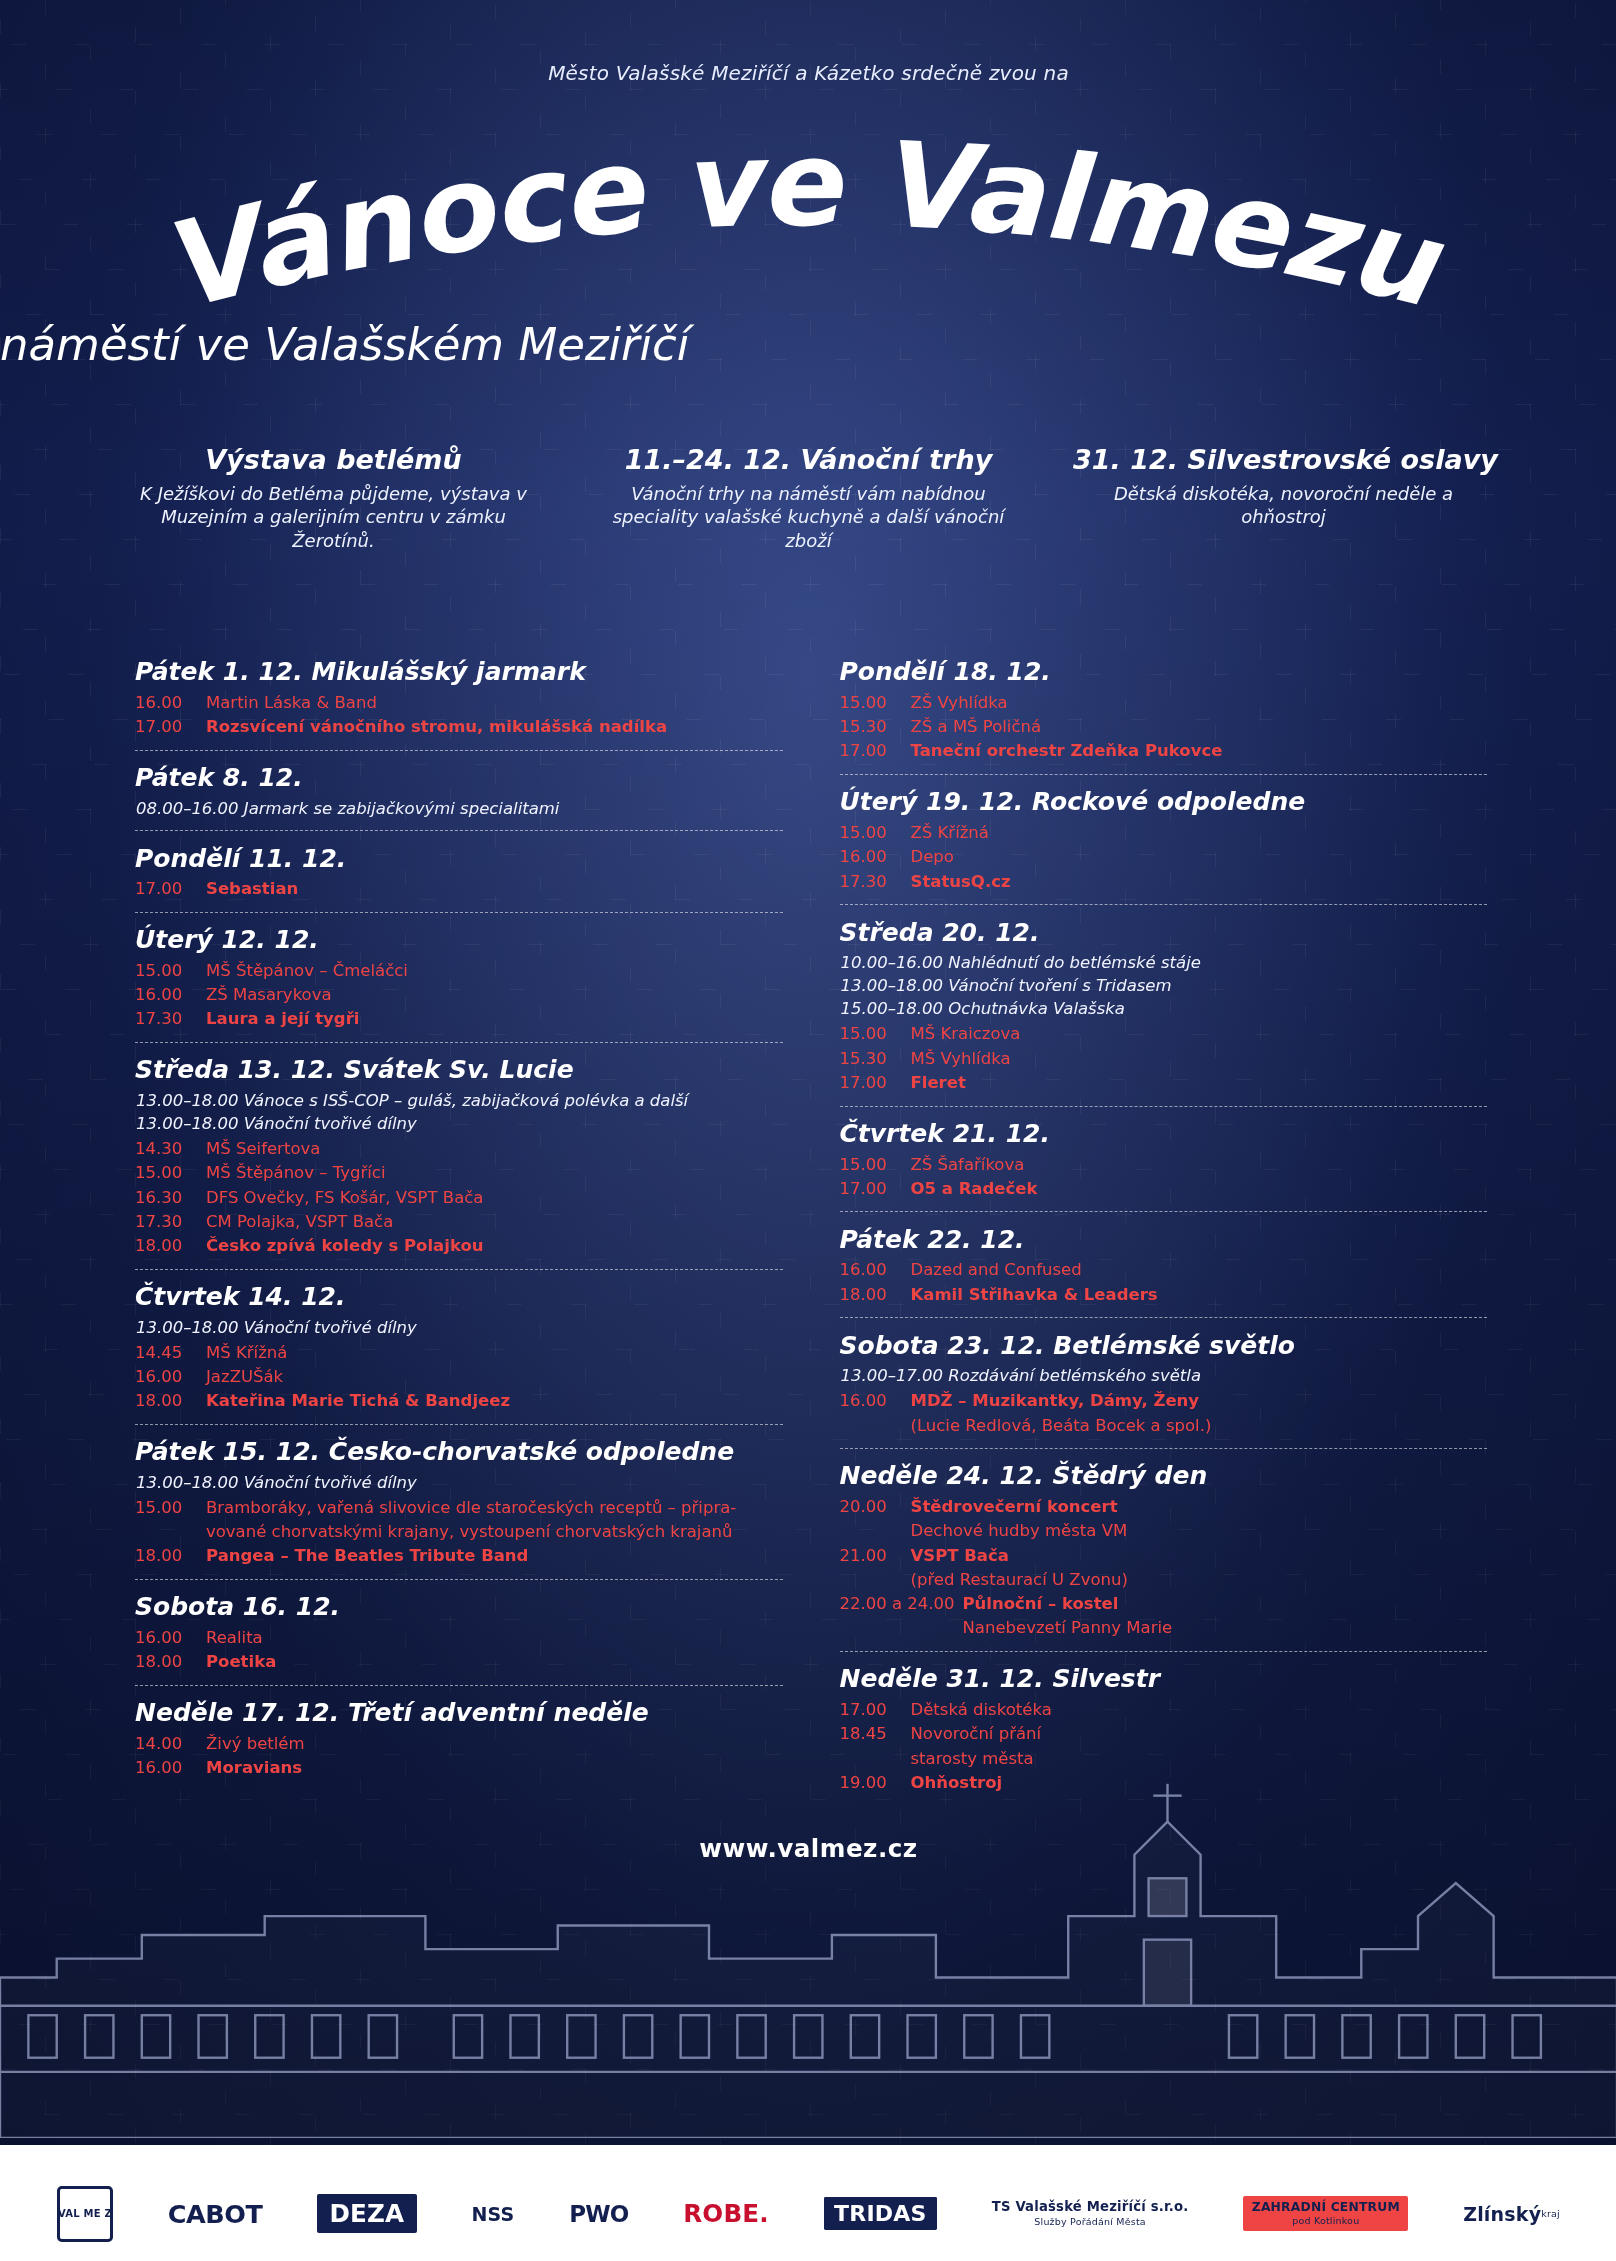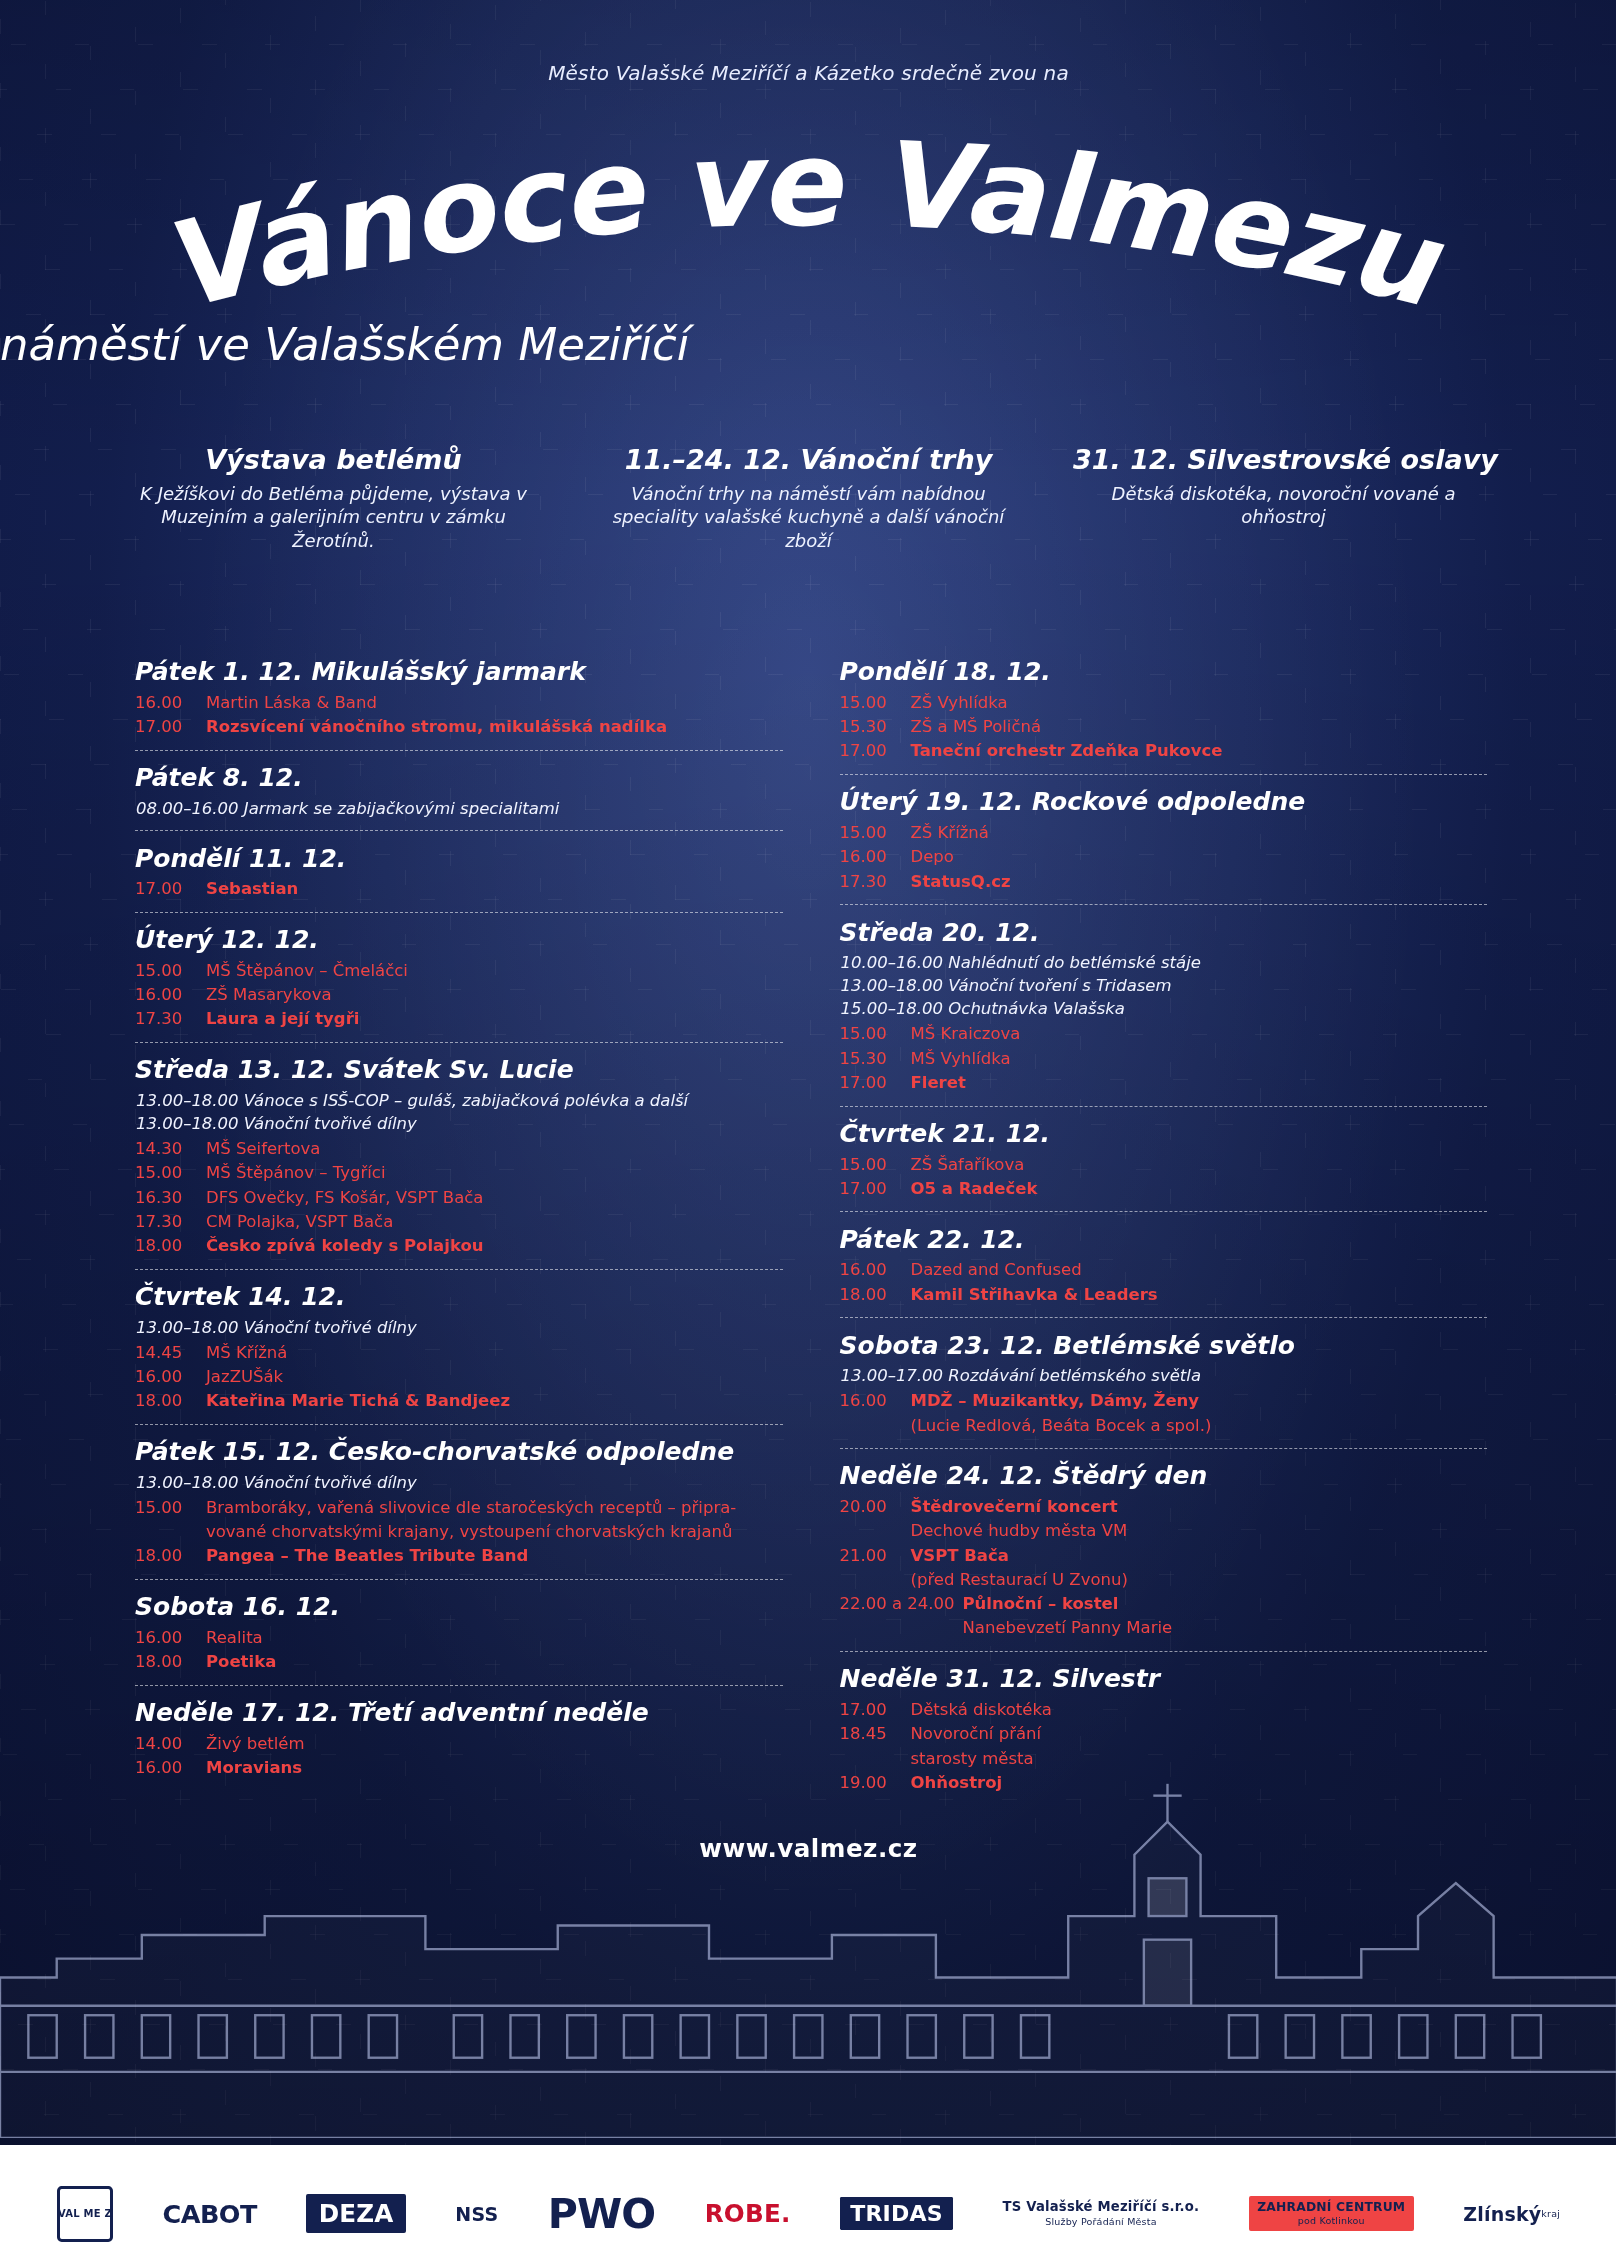--- a/index.html
+++ b/index.html
@@ -193,21 +193,21 @@
     line-height: 1.18;
     text-align: center;
     flex-direction: column;
   }
   .logo.cabot { font-size: 25.5px; letter-spacing: -0.5px; }
   .logo.deza {
     background: #13204f; color: #fff;
     padding: 4.7px 12.3px; font-size: 24.6px; border-radius: 1.9px;
   }
   .logo.nss { font-size: 19px; }
-  .logo.pwo { font-size: 41px; letter-spacing: -0.9px; justify-content: center; }
+  .logo.pwo { font-size: 23px; letter-spacing: -0.9px; justify-content: center; }
   .logo.robe { color: #c8102e; font-size: 24.6px; }
   .logo.tridas {
     background: #13204f; color:#fff; padding: 3.8px 10.4px; font-size: 22px; border-radius: 1.4px;
   }
   .logo.ts { font-size: 13.2px; line-height: 1.25; text-align: center; flex-direction: column; }
   .logo.zahrada {
     background: #ef4444; color: #13204f; padding: 4.7px 8.5px; font-size: 12.3px;
     line-height: 1.2; text-align: center; border-radius: 1.9px; flex-direction: column;
   }
   .logo.zlin { font-size: 19px; }
@@ -236,21 +236,21 @@
   <div class="intro-col left">
     <div class="intro-h">Výstava betlémů</div>
     <div class="intro-p">K Ježíškovi do Betléma půjdeme, výstava v Muzejním a galerijním centru v zámku Žerotínů.</div>
   </div>
   <div class="intro-col">
     <div class="intro-h">11.–24. 12. Vánoční trhy</div>
     <div class="intro-p">Vánoční trhy na náměstí vám nabídnou speciality valašské kuchyně a další vánoční zboží</div>
   </div>
   <div class="intro-col">
     <div class="intro-h">31. 12. Silvestrovské oslavy</div>
-    <div class="intro-p">Dětská diskotéka, novoroční vované a ohňostroj</div>
+    <div class="intro-p">Dětská diskotéka, novoroční neděle a ohňostroj</div>
   </div>
 </div>
 
 <div class="program">
   <div class="col" id="col-left">
       <div class="day">
         <div class="day-title">Pátek 1. 12. Mikulášský jarmark</div>
         <div class="rows">
           <div class="row">
             <div class="t">16.00</div>

